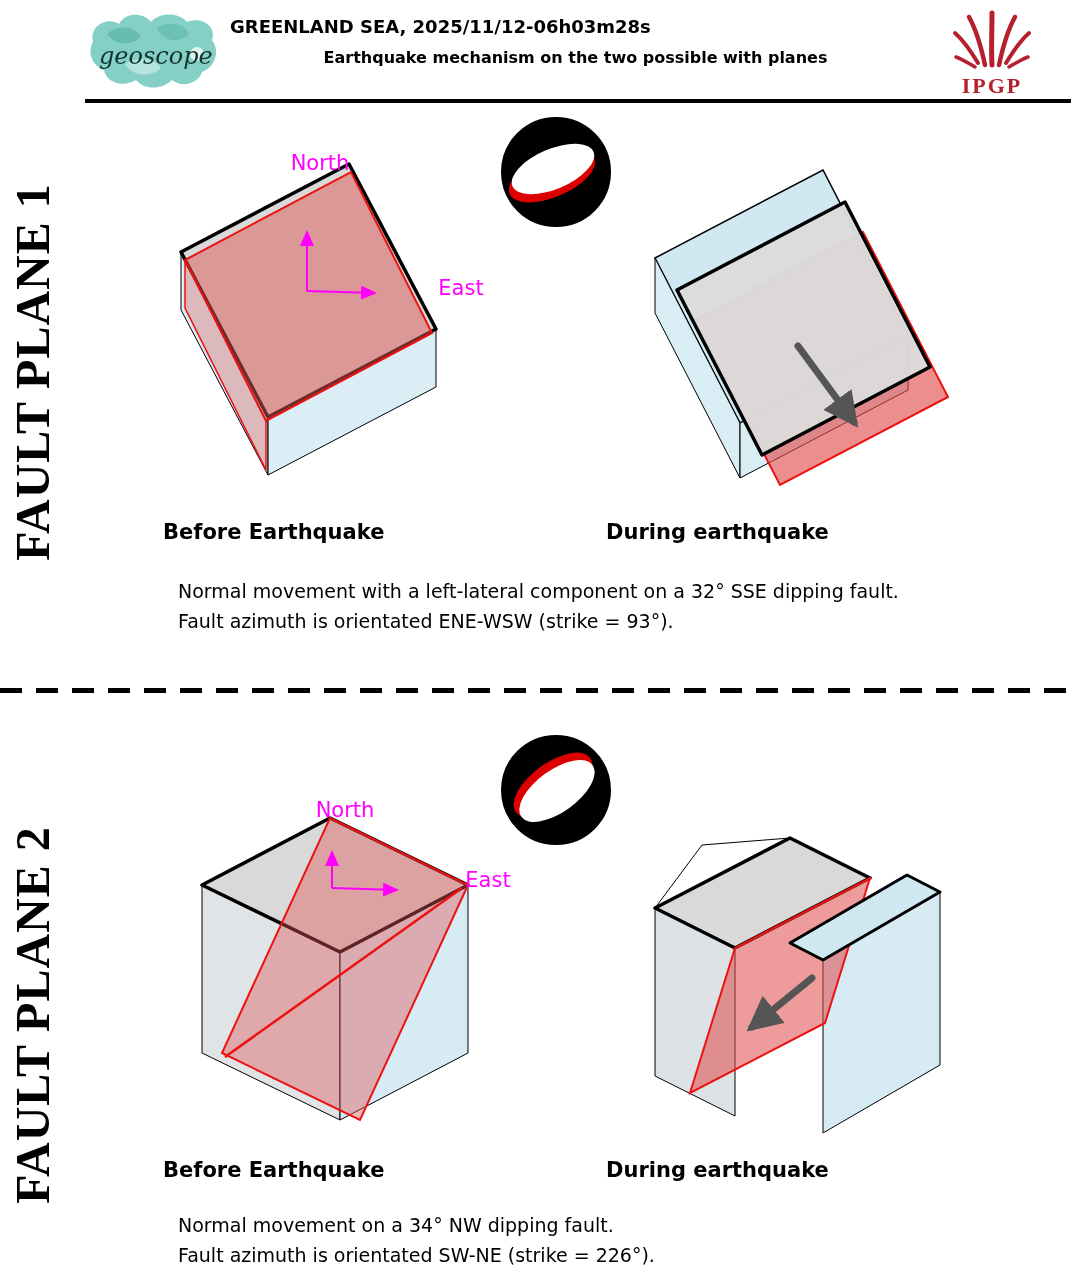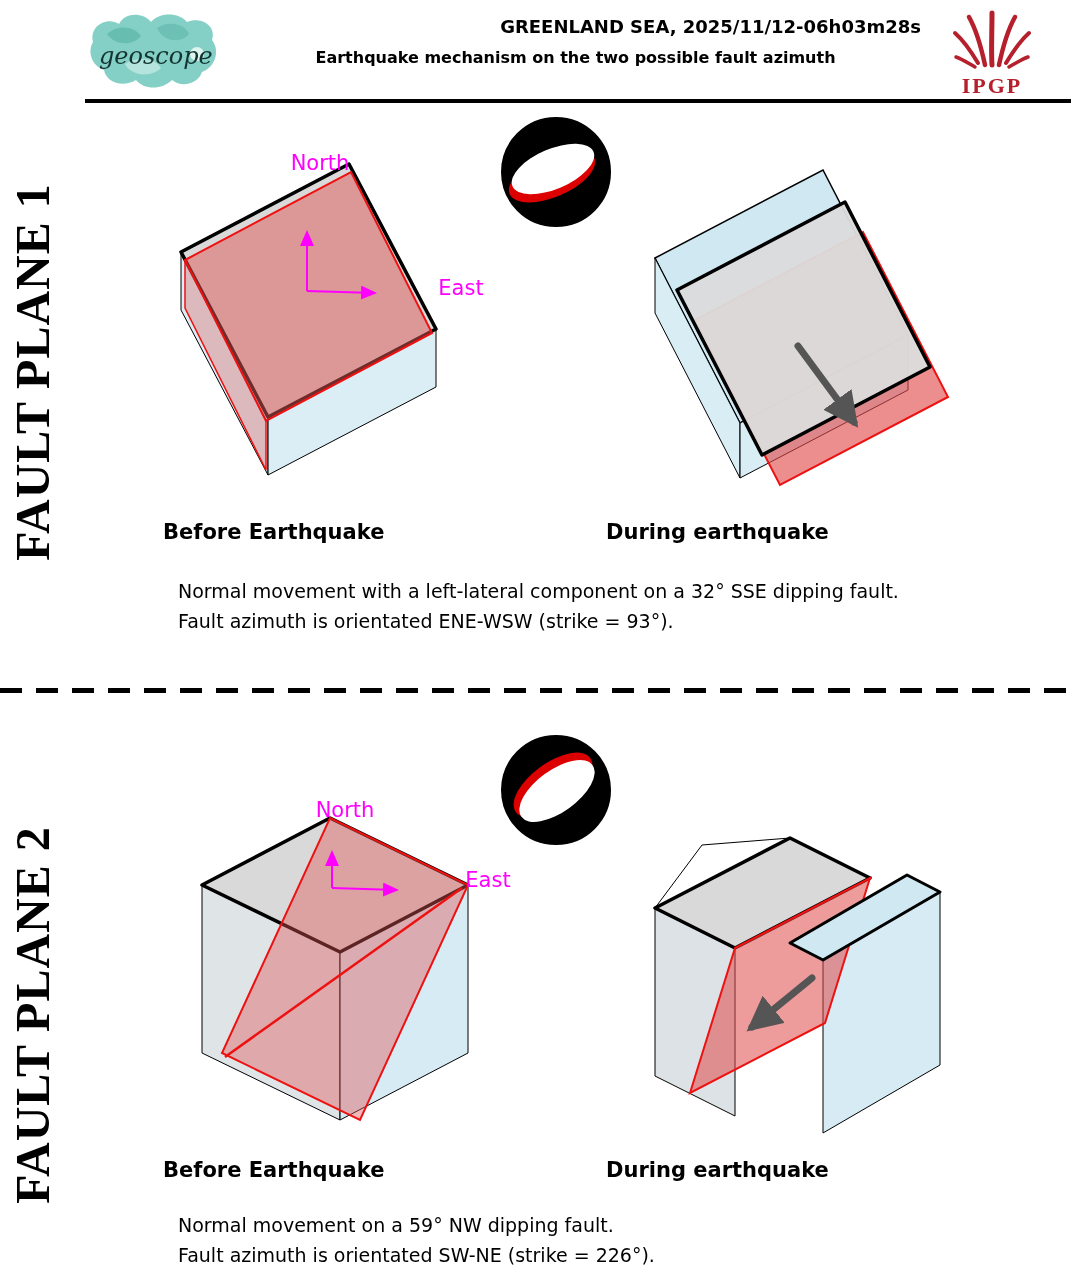--- a/index.html
+++ b/index.html
@@ -5,21 +5,21 @@
   html,body { margin:0; padding:0; background:#ffffff; }
   #page {
     position:relative; width:1071px; height:1269px; background:#fff;
     overflow:hidden;
     font-family:"DejaVu Sans","Liberation Sans",sans-serif;
     color:#000;
   }
   .abs { position:absolute; }
 
   
-  .hdr-title   { position:absolute; left:230px; right:150px; top:16px; text-align:right;
+  .hdr-title   { position:absolute; left:230px; right:150px; top:16px; text-align:left;
                  font-size:18px; font-weight:bold; }
   .hdr-sub     { position:absolute; left:230px; right:150px; top:48px; text-align:center;
                  font-size:16px; font-weight:bold; }
   .hdr-rule    { position:absolute; left:85px; right:0; top:99px; height:4px; background:#000; }
 
   
   .vlabel {
     position:absolute; left:32px; white-space:nowrap;
     transform:translate(-50%,-50%) rotate(-90deg);
     font-family:"Liberation Serif","DejaVu Serif",serif;
@@ -50,21 +50,21 @@
              C136,44 129,60 117,64 C113,76 97,80 87,72 C77,82 59,82 51,72 C37,80 21,74 19,62
              C7,58 2,44 8,34 Z" fill="#85d0c6"></path>
     <path d="M22,26 C32,16 50,18 56,28 C48,38 30,38 22,26 Z" fill="#4fae9f" opacity="0.55"></path>
     <path d="M72,20 C84,12 100,16 104,26 C96,36 78,34 72,20 Z" fill="#4fae9f" opacity="0.45"></path>
     <path d="M40,56 C52,48 70,50 76,60 C66,70 46,68 40,56 Z" fill="#bfe9e2" opacity="0.8"></path>
     <circle cx="112" cy="46" r="7" fill="#e8f7f3" opacity="0.9"></circle>
     <text class="geo-text" x="14" y="56">geoscope</text>
   </svg>
 
   <div class="hdr-title">GREENLAND SEA, 2025/11/12-06h03m28s</div>
-  <div class="hdr-sub">Earthquake mechanism on the two possible fault azimuth</div>
+  <div class="hdr-sub">Earthquake mechanism on the two possible with planes</div>
 
   <svg class="abs" style="left:950px; top:5px;" width="84" height="94" viewBox="0 0 84 94">
     <g stroke="#b5202c" fill="none" stroke-linecap="round">
       <path d="M42,60 C41,46 42,28 42,8" stroke-width="5"></path>
       <path d="M35,60 C32,46 28,28 19,12" stroke-width="4.5"></path>
       <path d="M49,60 C52,46 56,28 65,12" stroke-width="4.5"></path>
       <path d="M28,58 C22,48 14,36 5,28" stroke-width="4"></path>
       <path d="M56,58 C62,48 70,36 79,28" stroke-width="4"></path>
       <path d="M25,62 C18,58 12,54 6,52" stroke-width="3.5"></path>
       <path d="M59,62 C66,58 72,54 78,52" stroke-width="3.5"></path>
@@ -177,17 +177,17 @@
     <polygon points="15,93 150,23 230,63 95,133" fill="#d9d9d9" stroke="#000" stroke-width="3.5" stroke-linejoin="round"></polygon>
     <polygon points="95,133 230,63 185,208 50,278" fill="#e04848" fill-opacity="0.55" stroke="#ee1111" stroke-width="2"></polygon>
     <polygon points="150,128 267,60 300,77 183,145" fill="#cfe8f2" stroke="#000" stroke-width="3" stroke-linejoin="round"></polygon>
     <line x1="172" y1="163" x2="112" y2="212" stroke="#555" stroke-width="7" stroke-linecap="round" marker-end="url(#m-arr2)"></line>
   </svg>
 
   <div class="caption" style="left:163px; top:1158px;">Before Earthquake</div>
   <div class="caption" style="left:606px; top:1158px;">During earthquake</div>
 
   <div class="desc" style="left:178px; top:1210px;">
-    <div>Normal movement on a 59° NW dipping fault.</div>
+    <div>Normal movement on a 34° NW dipping fault.</div>
     <div>Fault azimuth is orientated SW-NE (strike = 226°).</div>
   </div>
 
 </div>
 
 </body></html>

